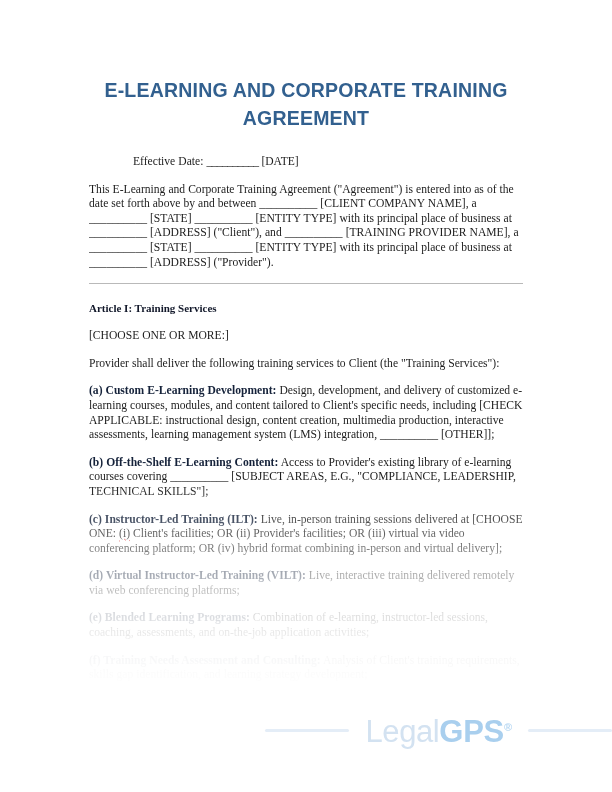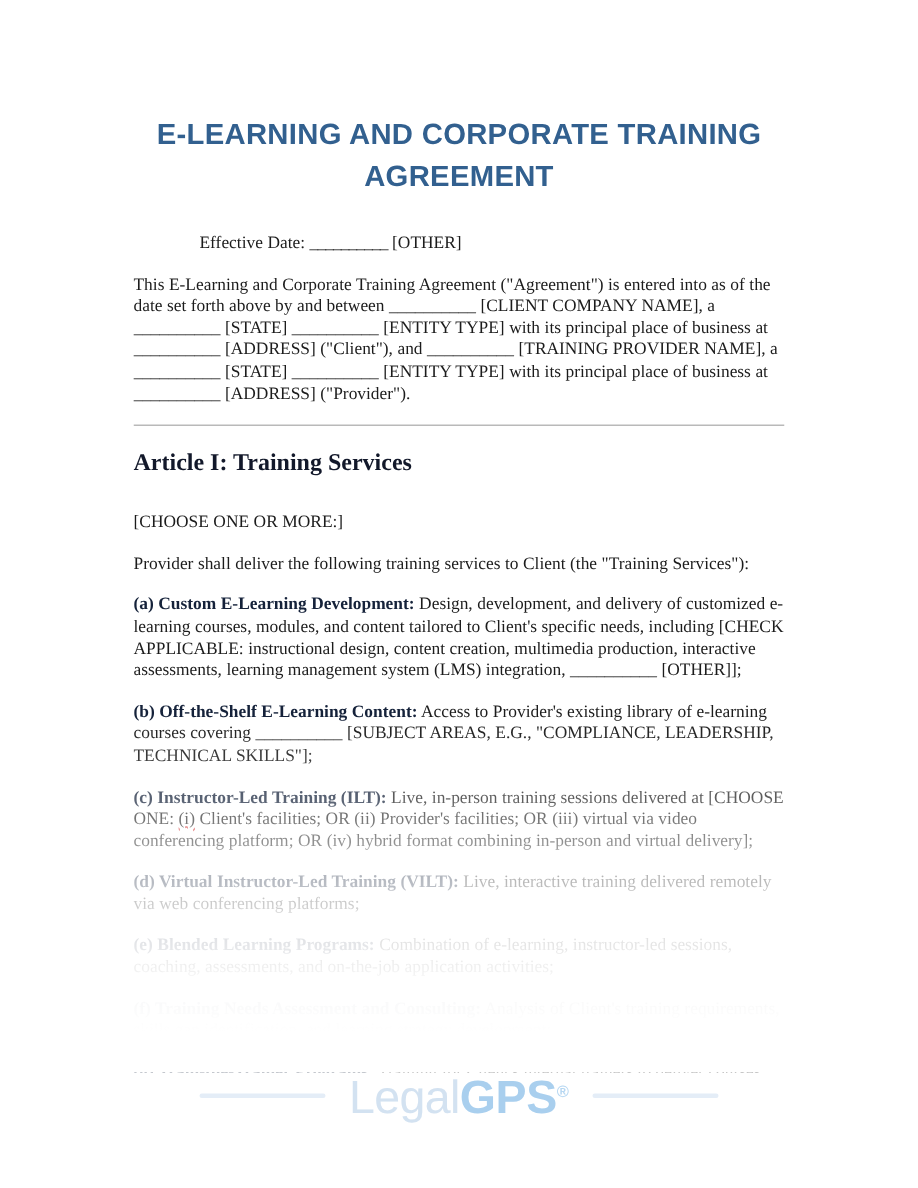--- a/index.html
+++ b/index.html
@@ -58,24 +58,24 @@
   }
   .b { font-weight: normal; margin-left: 44px; }
   .blank {
     letter-spacing: -0.6px;
   }
   .lead {
     font-weight: bold;
     color: #15223a;
   }
   .heading {
-    font-size: 16px;
+    font-size: 11px;
     line-height: 15px;
     font-weight: bold;
-    margin: 0 0 25px 0;
+    margin: 0 0 13px 0;
     color: #12182a;
   }
   .rule {
     border: 0;
     border-top: 1px solid #b9b9b9;
     margin: 3px 0 17px 0;
     height: 0;
   }
   .spell {
     text-decoration: underline;
@@ -103,21 +103,21 @@
   }
 
   
   .footer {
     position: absolute;
     left: 0;
     bottom: 44px;
     width: 612px;
     display: flex;
     align-items: center;
-    justify-content: center;
+    justify-content: flex-end;
     gap: 16px;
   }
   .foot-rule {
     width: 84px;
     height: 3px;
     background: #e4edf7;
     border-radius: 2px;
   }
   .logo {
     font-family: "Liberation Sans", "DejaVu Sans", sans-serif;
@@ -147,21 +147,21 @@
 </head>
 <body>
 
 <div class="page">
 
   <div class="doc-title" style="color: rgb(50, 96, 143);">E-LEARNING AND CORPORATE TRAINING AGREEMENT</div>
 
   <div class="body-wrap">
 
     <p class="para">
-      <span class="b">Effective Date:</span><span> </span><span class="blank">__________</span><span> </span><span>[OTHER]</span>
+      <span class="b">Effective Date:</span><span> </span><span class="blank">__________</span><span> </span><span>[DATE]</span>
     </p>
 
     <p class="para">This E-Learning and Corporate Training Agreement ("Agreement") is entered into as of the date set forth above by and between __________ [CLIENT COMPANY NAME], a __________ [STATE] __________ [ENTITY TYPE] with its principal place of business at __________ [ADDRESS] ("Client"), and __________ [TRAINING PROVIDER NAME], a __________ [STATE] __________ [ENTITY TYPE] with its principal place of business at __________ [ADDRESS] ("Provider").</p>
 
     <hr class="rule">
 
     <p class="heading">Article I: Training Services</p>
 
     <p class="para">[CHOOSE ONE OR MORE:]</p>
 

